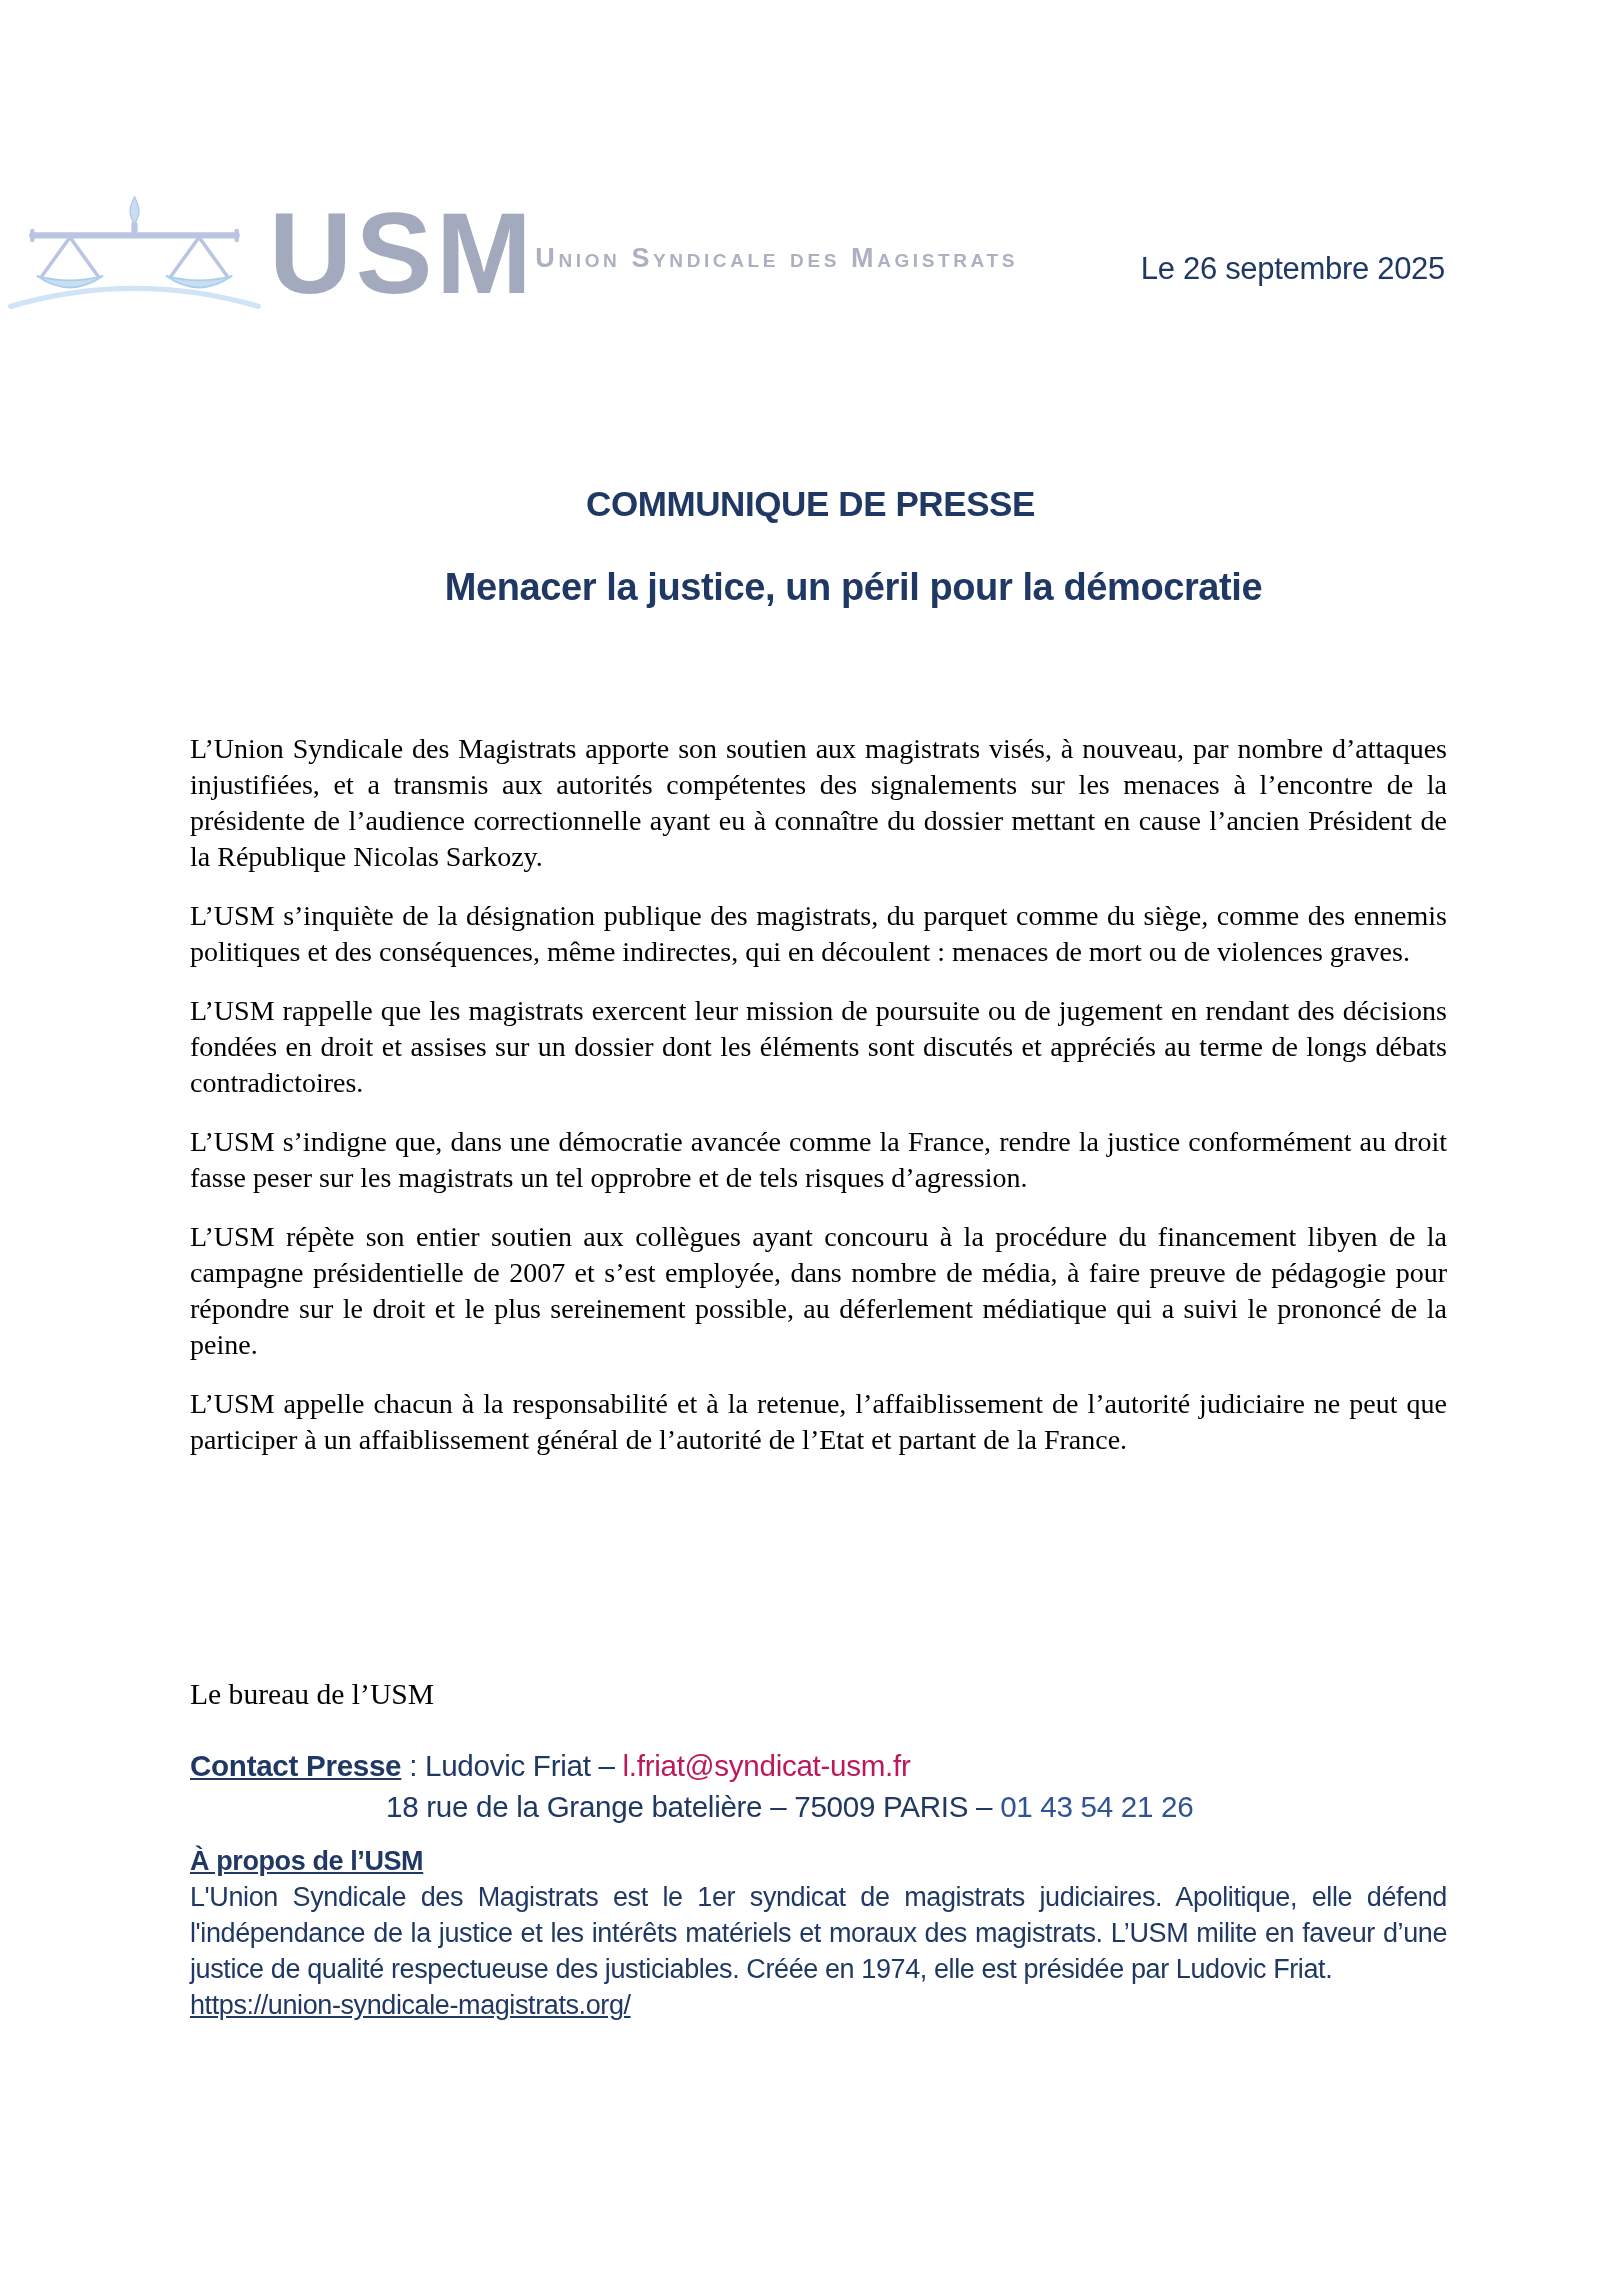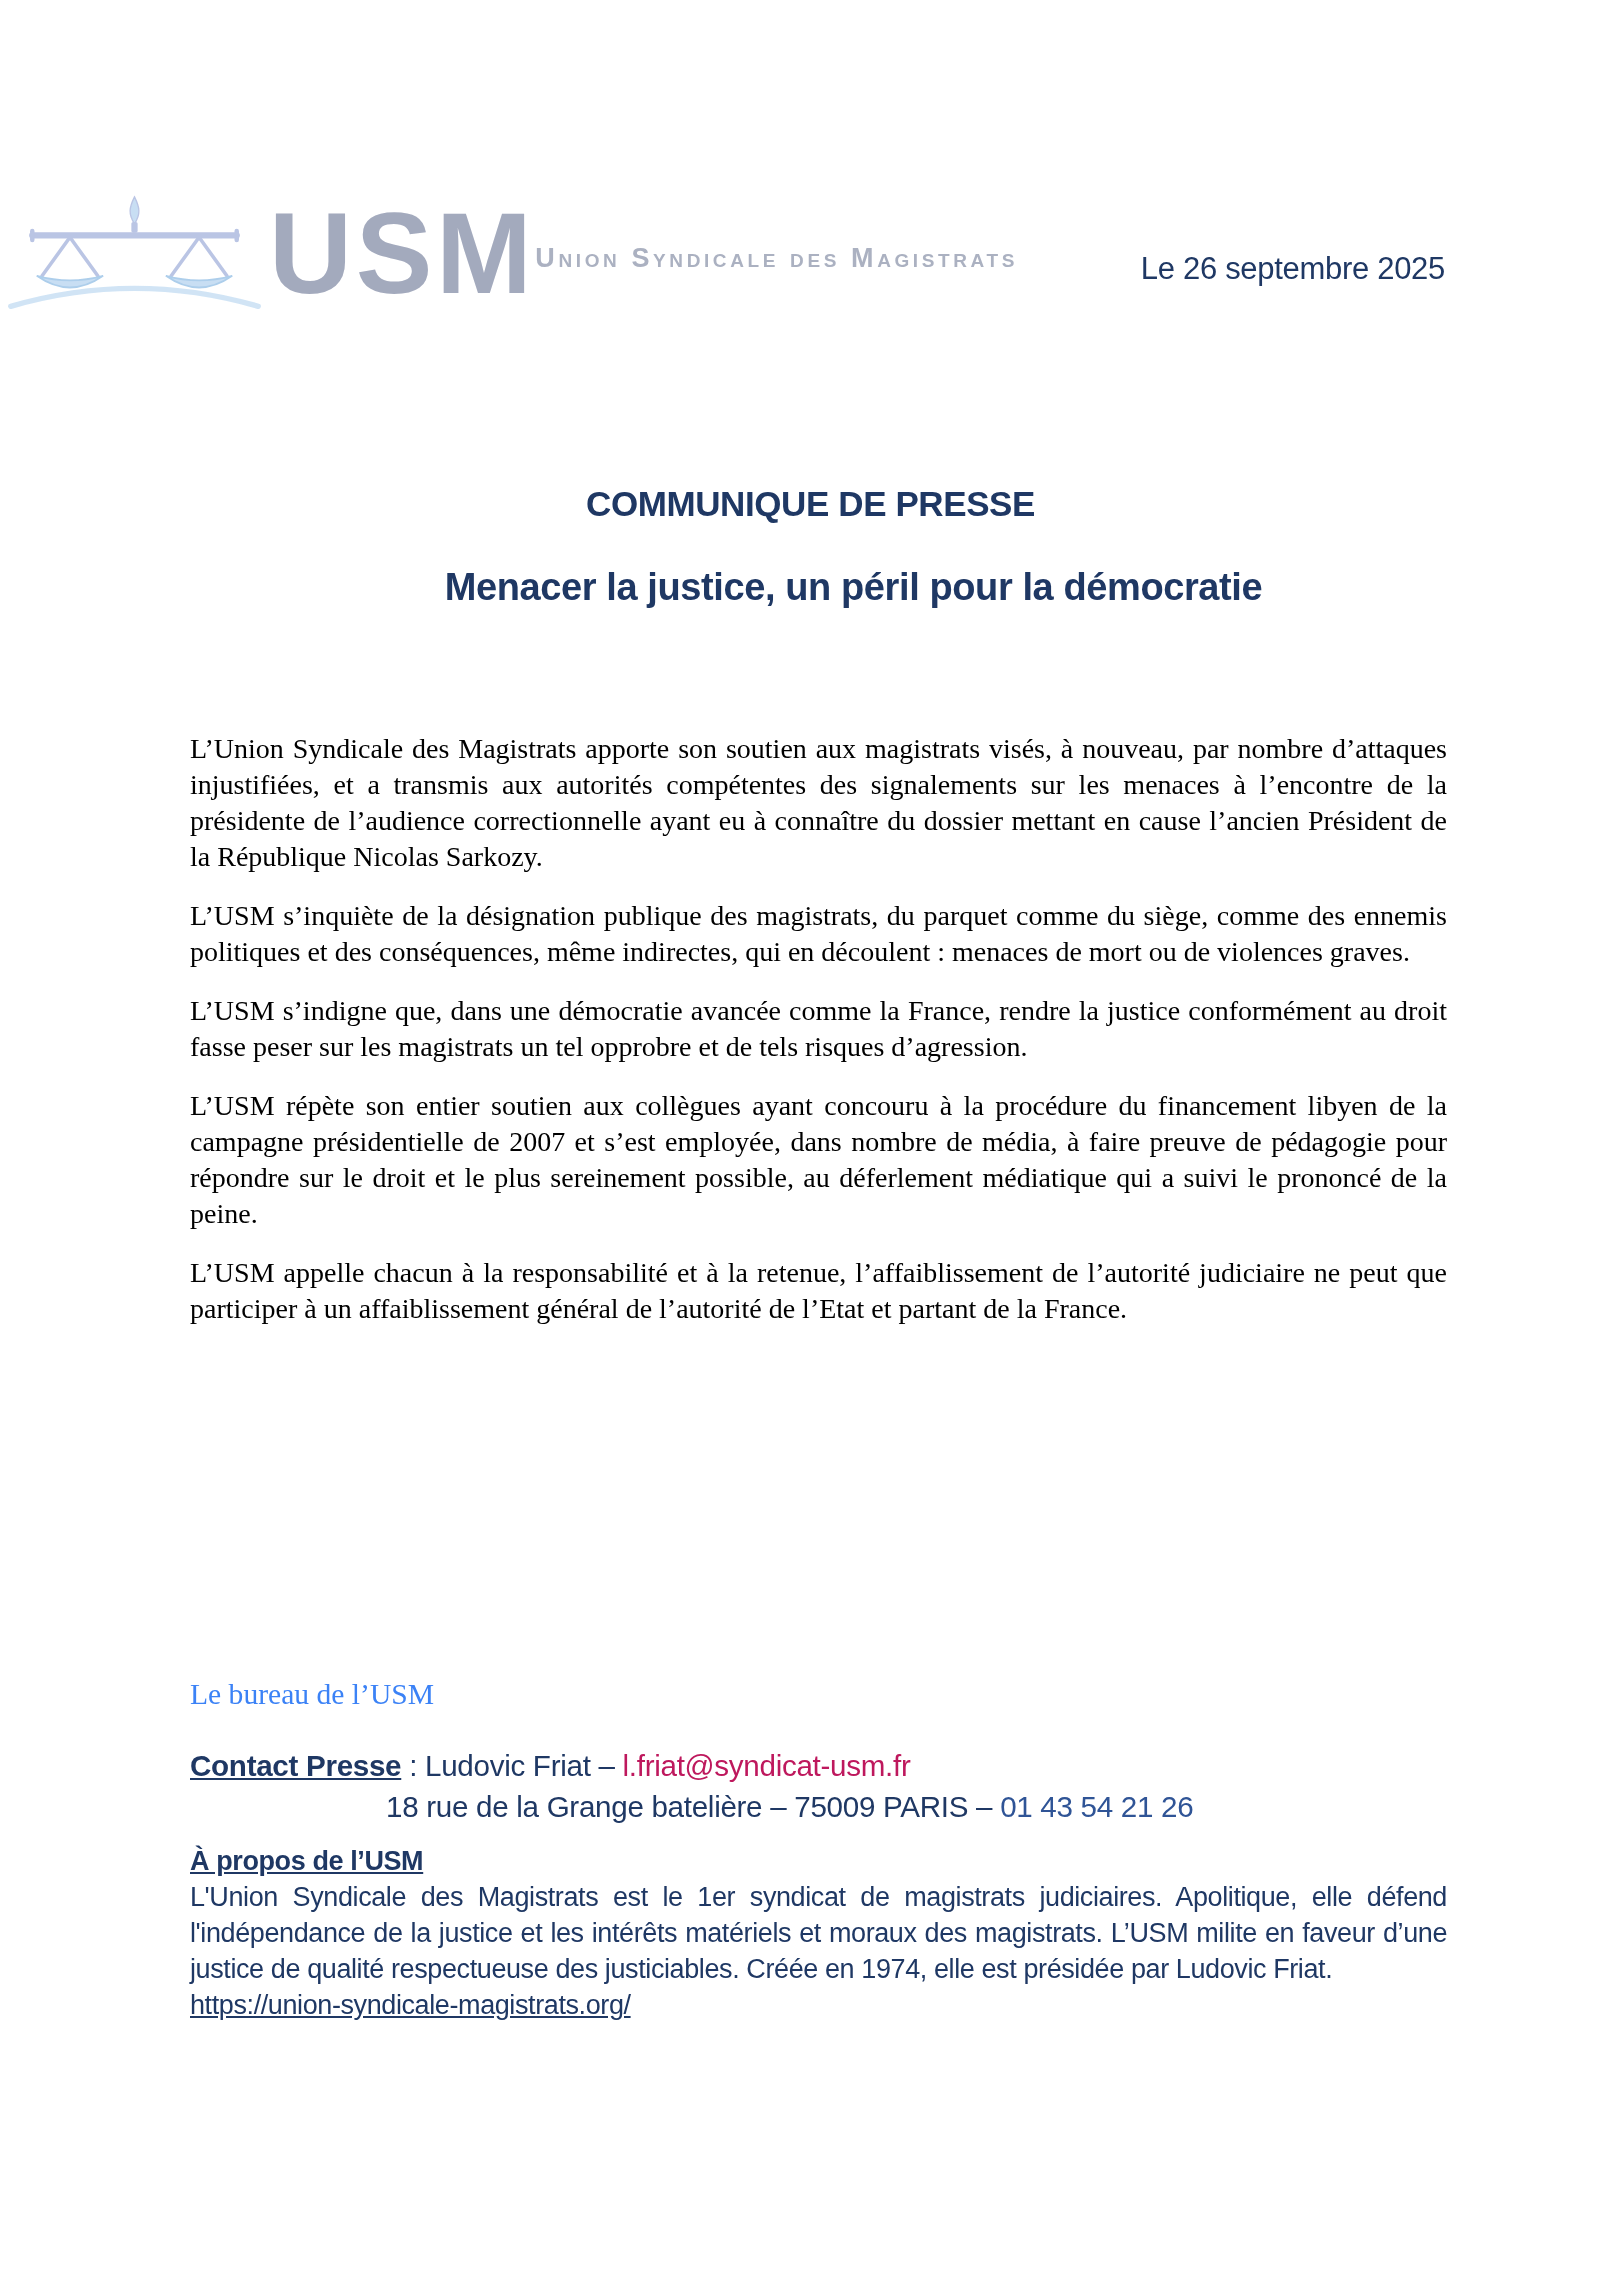--- a/index.html
+++ b/index.html
@@ -93,21 +93,21 @@
     text-align:justify;
     color:#000000;
   }
 
   .signature{
     position:absolute;
     top:1678px;
     left:190px;
     font-family:"Liberation Serif", serif;
     font-size:29.6px;
-    color:#3b82f6;
+    color:#000000;
   }
 
   
   .contact{
     position:absolute;
     top:1745px;
     left:190px;
     width:1257px;
     font-size:29.6px;
     line-height:41px;
@@ -179,20 +179,21 @@
     <div class="logo-acronym">USM</div>
     <div class="logo-tagline">Union Syndicale des Magistrats</div>
   </div>
 
   <h1 class="title">COMMUNIQUE DE PRESSE</h1>
   <h2 class="subtitle">Menacer la justice, un péril pour la démocratie</h2>
 
   <div class="body">
     <p>L’Union Syndicale des Magistrats apporte son soutien aux magistrats visés, à nouveau, par nombre d’attaques injustifiées, et a transmis aux autorités compétentes des signalements sur les menaces à l’encontre de la présidente de l’audience correctionnelle ayant eu à connaître du dossier mettant en cause l’ancien Président de la République Nicolas Sarkozy.</p>
     <p>L’USM s’inquiète de la désignation publique des magistrats, du parquet comme du siège, comme des ennemis politiques et des conséquences, même indirectes, qui en découlent : menaces de mort ou de violences graves.</p>
+    <p>L’USM rappelle que les magistrats exercent leur mission de poursuite ou de jugement en rendant des décisions fondées en droit et assises sur un dossier dont les éléments sont discutés et appréciés au terme de longs débats contradictoires.</p>
     <p>L’USM s’indigne que, dans une démocratie avancée comme la France, rendre la justice conformément au droit fasse peser sur les magistrats un tel opprobre et de tels risques d’agression.</p>
     <p>L’USM répète son entier soutien aux collègues ayant concouru à la procédure du financement libyen de la campagne présidentielle de 2007 et s’est employée, dans nombre de média, à faire preuve de pédagogie pour répondre sur le droit et le plus sereinement possible, au déferlement médiatique qui a suivi le prononcé de la peine.</p>
     <p>L’USM appelle chacun à la responsabilité et à la retenue, l’affaiblissement de l’autorité judiciaire ne peut que participer à un affaiblissement général de l’autorité de l’Etat et partant de la France.</p>
   </div>
 
   <div class="signature">Le bureau de l’USM</div>
 
   <div class="contact">
     <div class="contact-line1"><span class="contact-label">Contact Presse</span><span> : </span><span>Ludovic Friat</span><span> – </span><a class="email">l.friat@syndicat-usm.fr</a></div>
     <div class="contact-line2"><span>18 rue de la Grange batelière – 75009 PARIS – </span><span class="phone">01 43 54 21 26</span></div>

